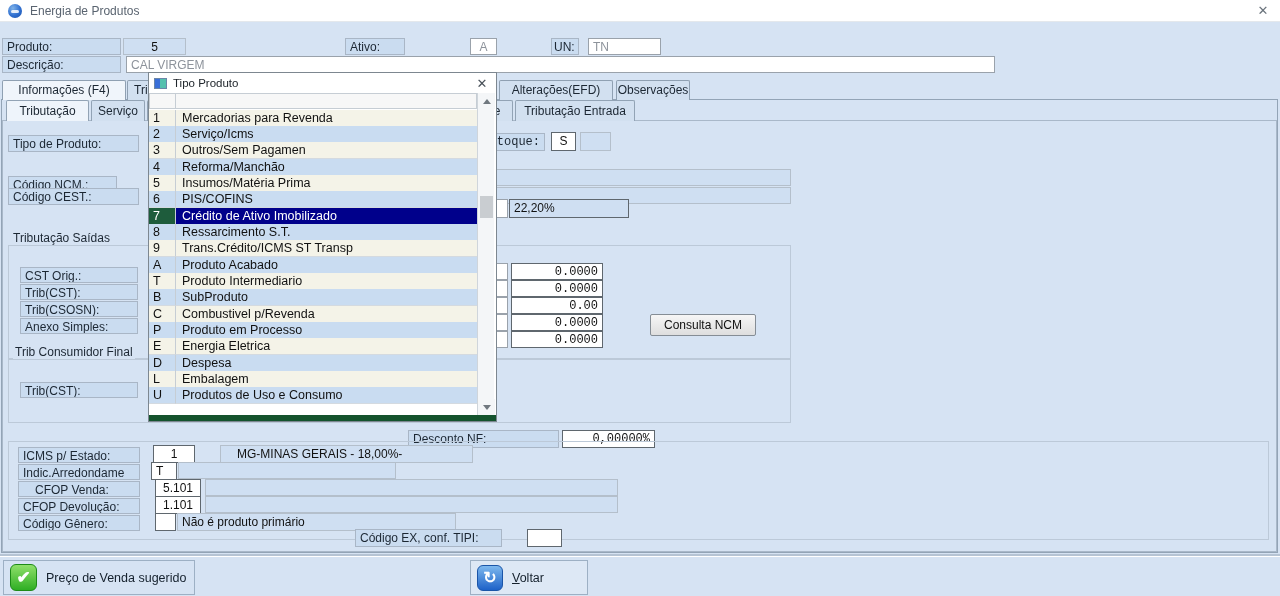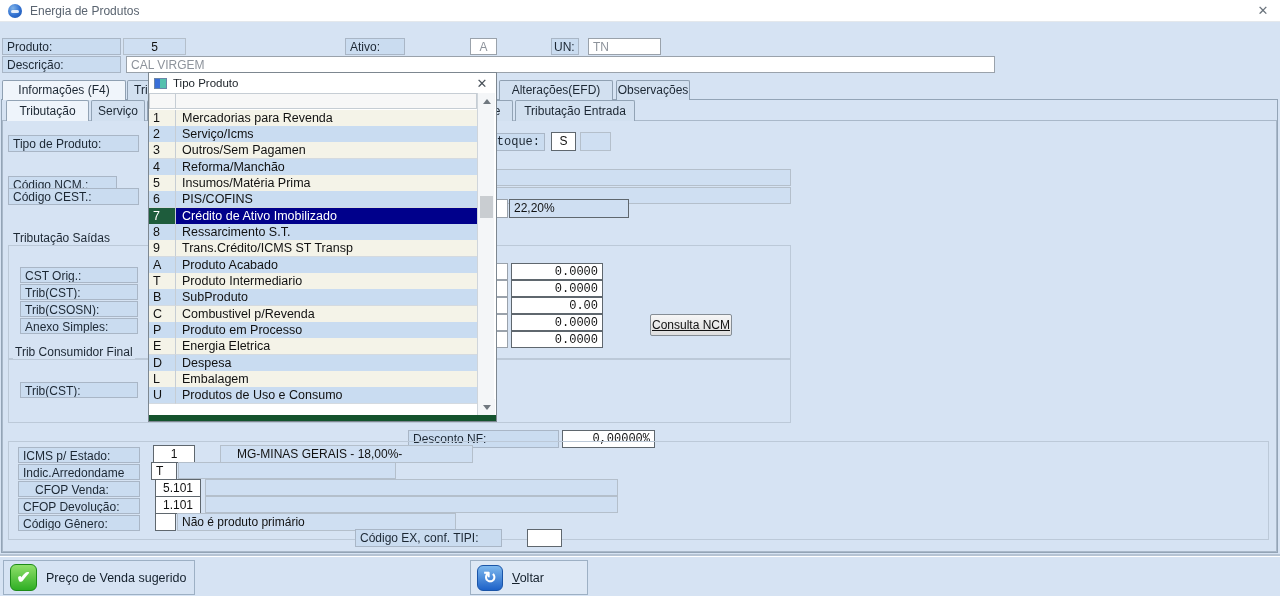--- a/index.html
+++ b/index.html
@@ -126,21 +126,21 @@
   <div class="fldw" style="left:470px;top:297px;width:38px;height:17px;"></div>
   <div class="fldw" style="left:470px;top:314px;width:38px;height:17px;"></div>
   <div class="fldw" style="left:470px;top:331px;width:38px;height:17px;"></div>
 
   <div class="fldw dk rgt" style="left:511px;top:263px;width:92px;height:17px;">0.0000</div>
   <div class="fldw dk rgt" style="left:511px;top:280px;width:92px;height:17px;">0.0000</div>
   <div class="fldw dk rgt" style="left:511px;top:297px;width:92px;height:17px;padding-left:39px;">0.00</div>
   <div class="fldw dk rgt" style="left:511px;top:314px;width:92px;height:17px;">0.0000</div>
   <div class="fldw dk rgt" style="left:511px;top:331px;width:92px;height:17px;">0.0000</div>
 
-  <div class="btn" style="left:650px;top:314px;width:82px;height:22px;padding-top:3px;text-decoration:underline;">Consulta NCM</div>
+  <div class="btn" style="left:650px;top:314px;width:106px;height:22px;padding-top:3px;">Consulta NCM</div>
 
   <div class="gcap" style="left:13px;top:345px;background:#d6e3f3;padding:0 2px;">Trib Consumidor Final</div>
   <div class="grp" style="left:8px;top:359px;width:783px;height:64px;"></div>
   <div class="lbl" style="left:20px;top:382px;width:118px;height:16px;">Trib(CST):</div>
 
   <div class="lbl" style="left:408px;top:430px;width:151px;height:18px;">Desconto NF:</div>
   <div class="fldw dk rgt" style="left:562px;top:430px;width:93px;height:18px;">0,00000%</div>
 
   <div class="grp" style="left:8px;top:441px;width:1261px;height:99px;"></div>
   <div class="lbl" style="left:18px;top:447px;width:122px;height:16px;">ICMS p/ Estado:</div>

